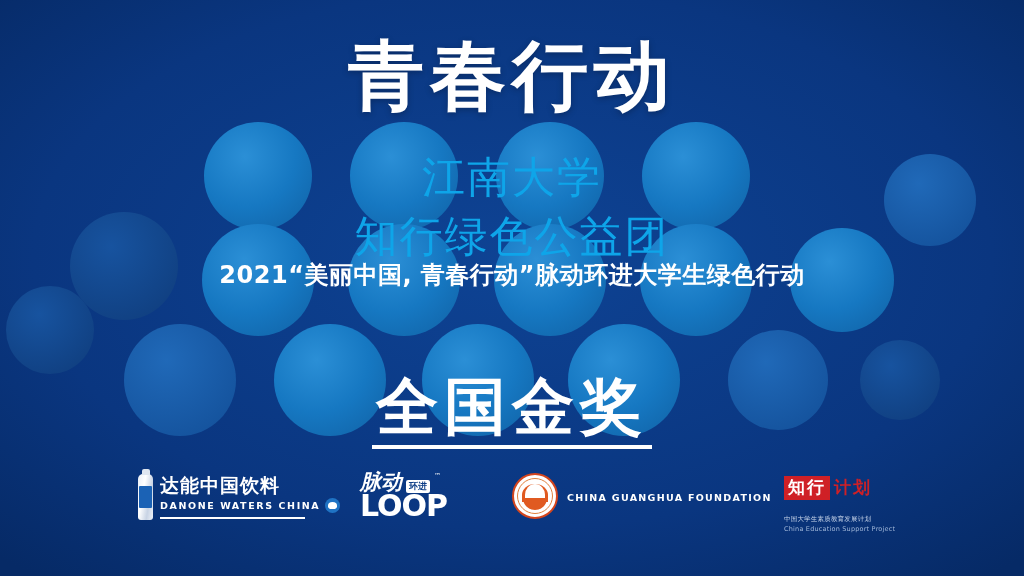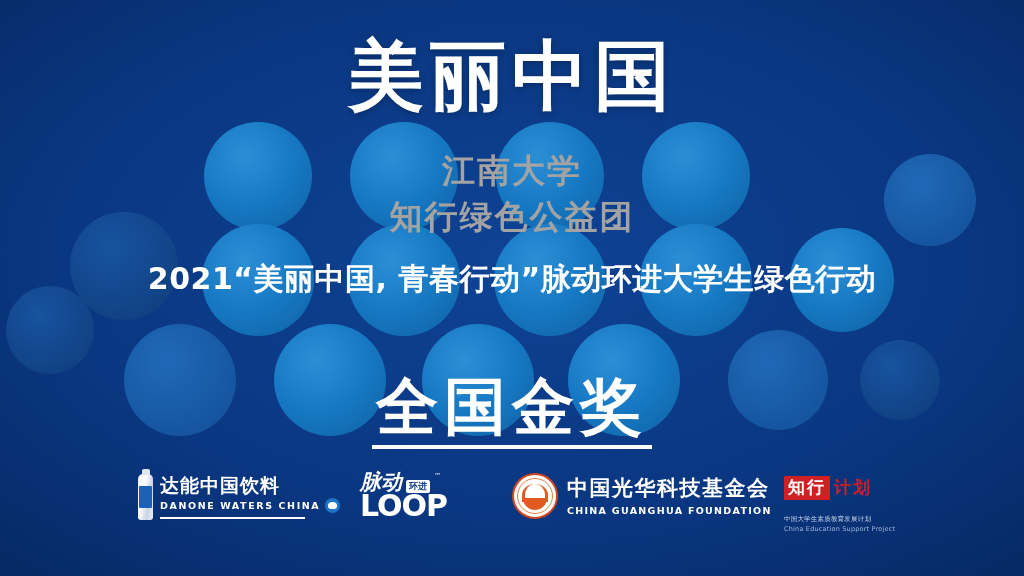--- a/index.html
+++ b/index.html
@@ -34,29 +34,29 @@
     font-weight:bold;
     color:#ffffff;
     letter-spacing:6px;
     line-height:1.1;
     text-shadow:0 2px 6px rgba(0,0,0,.25);
   }
   #org-block {
     position:absolute; top:148px; left:0;
   }
   .org-line {
-    font-size:33px;
-    font-weight:bold;
-    color:#a3a3a3;
+    font-size:43px;
+    font-weight:normal;
+    color:#0ea5e9;
     line-height:1.38;
     letter-spacing:2px;
   }
   #event-line {
     position:absolute; top:259px; left:0;
-    font-size:30px;
+    font-size:24px;
     font-weight:bold;
     color:#ffffff;
     letter-spacing:.5px;
     white-space:nowrap;
   }
   #award-wrap {
     position:absolute; top:336px; left:0;
   }
   #award {
     display:inline-block;
@@ -257,21 +257,21 @@
         <circle cx="478" cy="380" r="56" fill="url(#gLight)"></circle>
         <circle cx="624" cy="380" r="56" fill="url(#gLight)"></circle>
         <circle cx="778" cy="380" r="50" fill="url(#gMid)"></circle>
         <circle cx="50" cy="330" r="44" fill="url(#gDark)"></circle>
         <circle cx="900" cy="380" r="40" fill="url(#gDark)"></circle>
       </g>
   </svg>
 
   <div id="content">
 
-    <div id="title" class="txt-center">美丽中国</div>
+    <div id="title" class="txt-center">青春行动</div>
 
     <div id="org-block" class="txt-center">
       <div class="org-line">江南大学</div>
       <div class="org-line">知行绿色公益团</div>
     </div>
 
     <div id="event-line" class="txt-center">2021“美丽中国, 青春行动”脉动环进大学生绿色行动</div>
 
     <div id="award-wrap" class="txt-center">
       <span id="award">全国金奖</span>
@@ -302,21 +302,20 @@
           </div>
           <div class="mz-loop">LOOP</div>
         </div>
       </div>
 
       <div class="logo" id="logo-guanghua">
         <div class="gh-emblem">
           <div class="gh-ring"></div>
         </div>
         <div class="gh-txt">
-          <div class="gh-cn">中国光华科技基金会</div>
           <div class="gh-en">CHINA GUANGHUA FOUNDATION</div>
         </div>
       </div>
 
       <div class="logo" id="logo-zhixing">
         <div class="zx-col">
           <div class="zx-row">
             <span class="zx-seal">知行</span>
             <span class="zx-plan">计划</span>
           </div>

